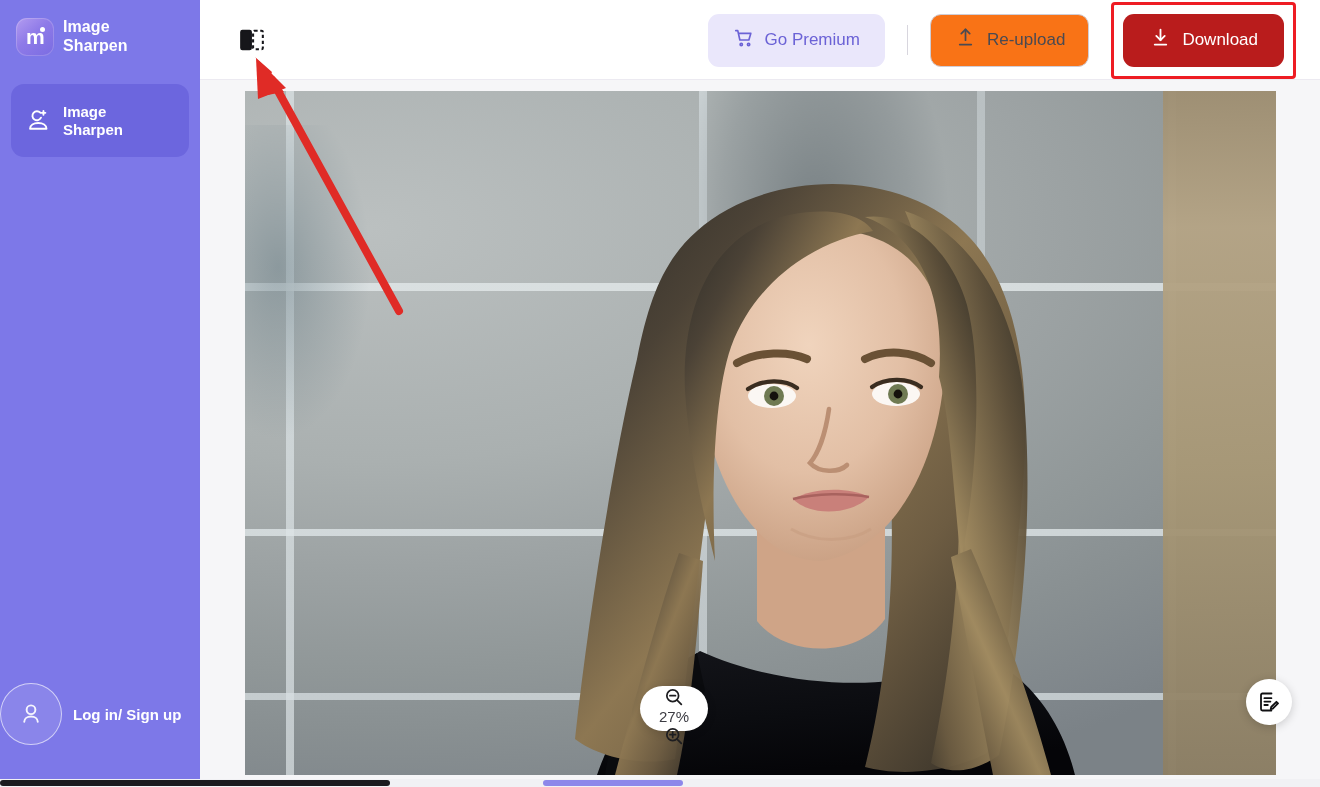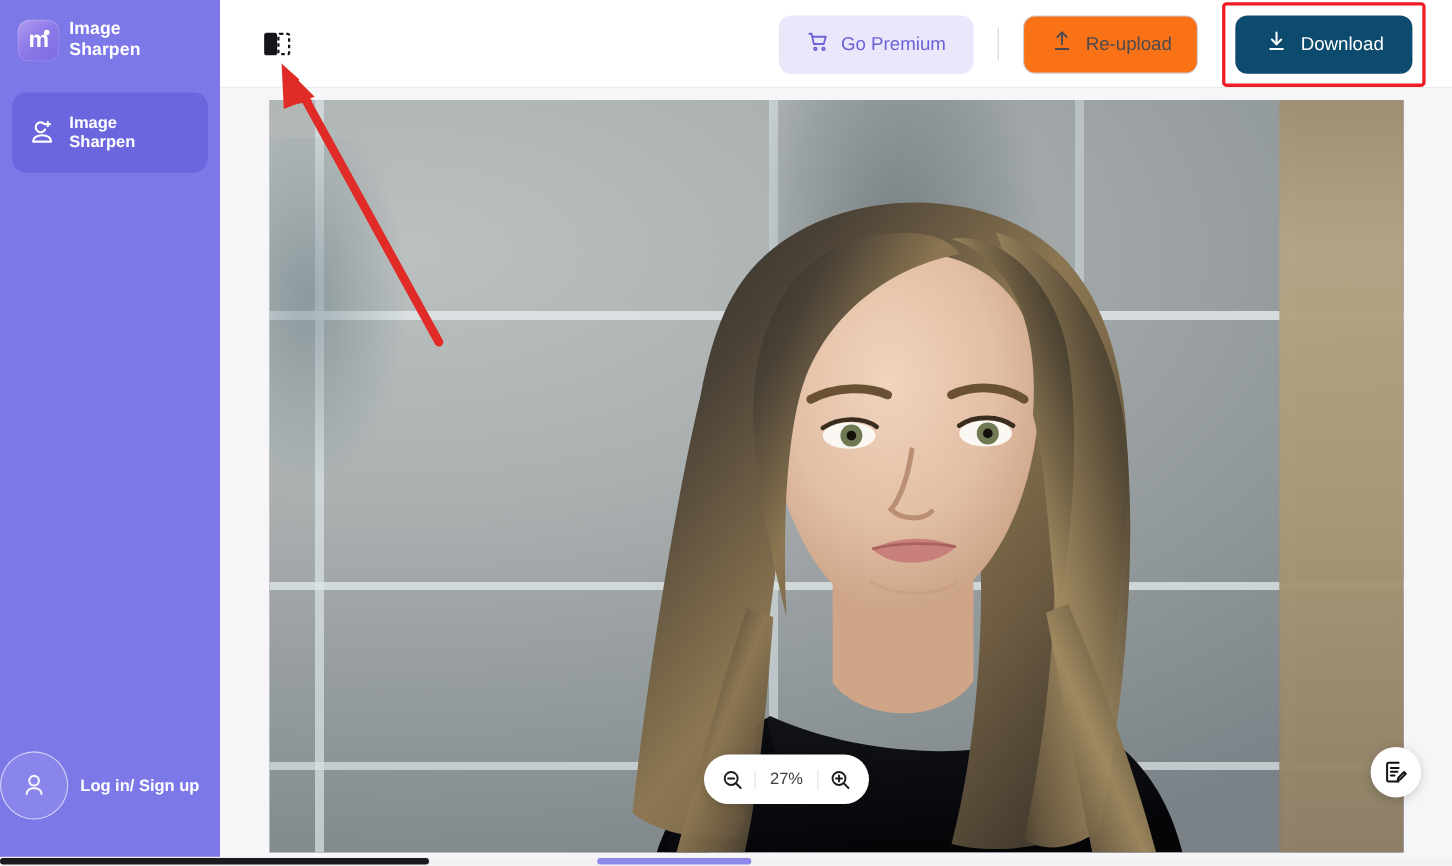--- a/index.html
+++ b/index.html
@@ -107,21 +107,21 @@
     background: #f97316; border: 1.3px solid #cfcdd6;
     color: #4a4a52; font-size: 17px;
   }
   #download-wrap {
     position: relative; margin-left: 22px;
     padding: 9px; border: 3px solid #ee1c23; border-radius: 4px;
     background: #ffffff;
   }
   #download {
     height: 53px; padding: 2px 26px; border-radius: 11px;
-    background: #0c4a6e; color: #ffffff; font-size: 17px;
+    background: #b91c1c; color: #ffffff; font-size: 17px;
   }
 
   
   #canvas {
     position: absolute; left: 200px; top: 80px;
     width: 1120px; height: 699px;
     background: #f6f6f8;
     overflow: hidden;
   }
   #photo {
@@ -166,20 +166,21 @@
 
   
   #subject { position: absolute; left: 0; top: 0; width: 100%; height: 100%; }
 
   
   #zoom-bar {
     position: absolute; left: 440px; bottom: 48px;
     height: 45px; background: #ffffff; border-radius: 23px;
     display: flex; align-items: center; padding: 0 6px;
     box-shadow: 0 2px 10px rgba(0,0,0,.14);
+    flex-direction: column;
   }
   .zoom-btn {
     width: 40px; height: 40px; border-radius: 50%;
     display: flex; align-items: center; justify-content: center;
     cursor: pointer;
   }
   .zoom-div { width: 1px; height: 18px; background: #e2e2e6; }
   #zoom-value {
     min-width: 56px; text-align: center;
     font-size: 15px; color: #3c3c43; font-weight: 400;

